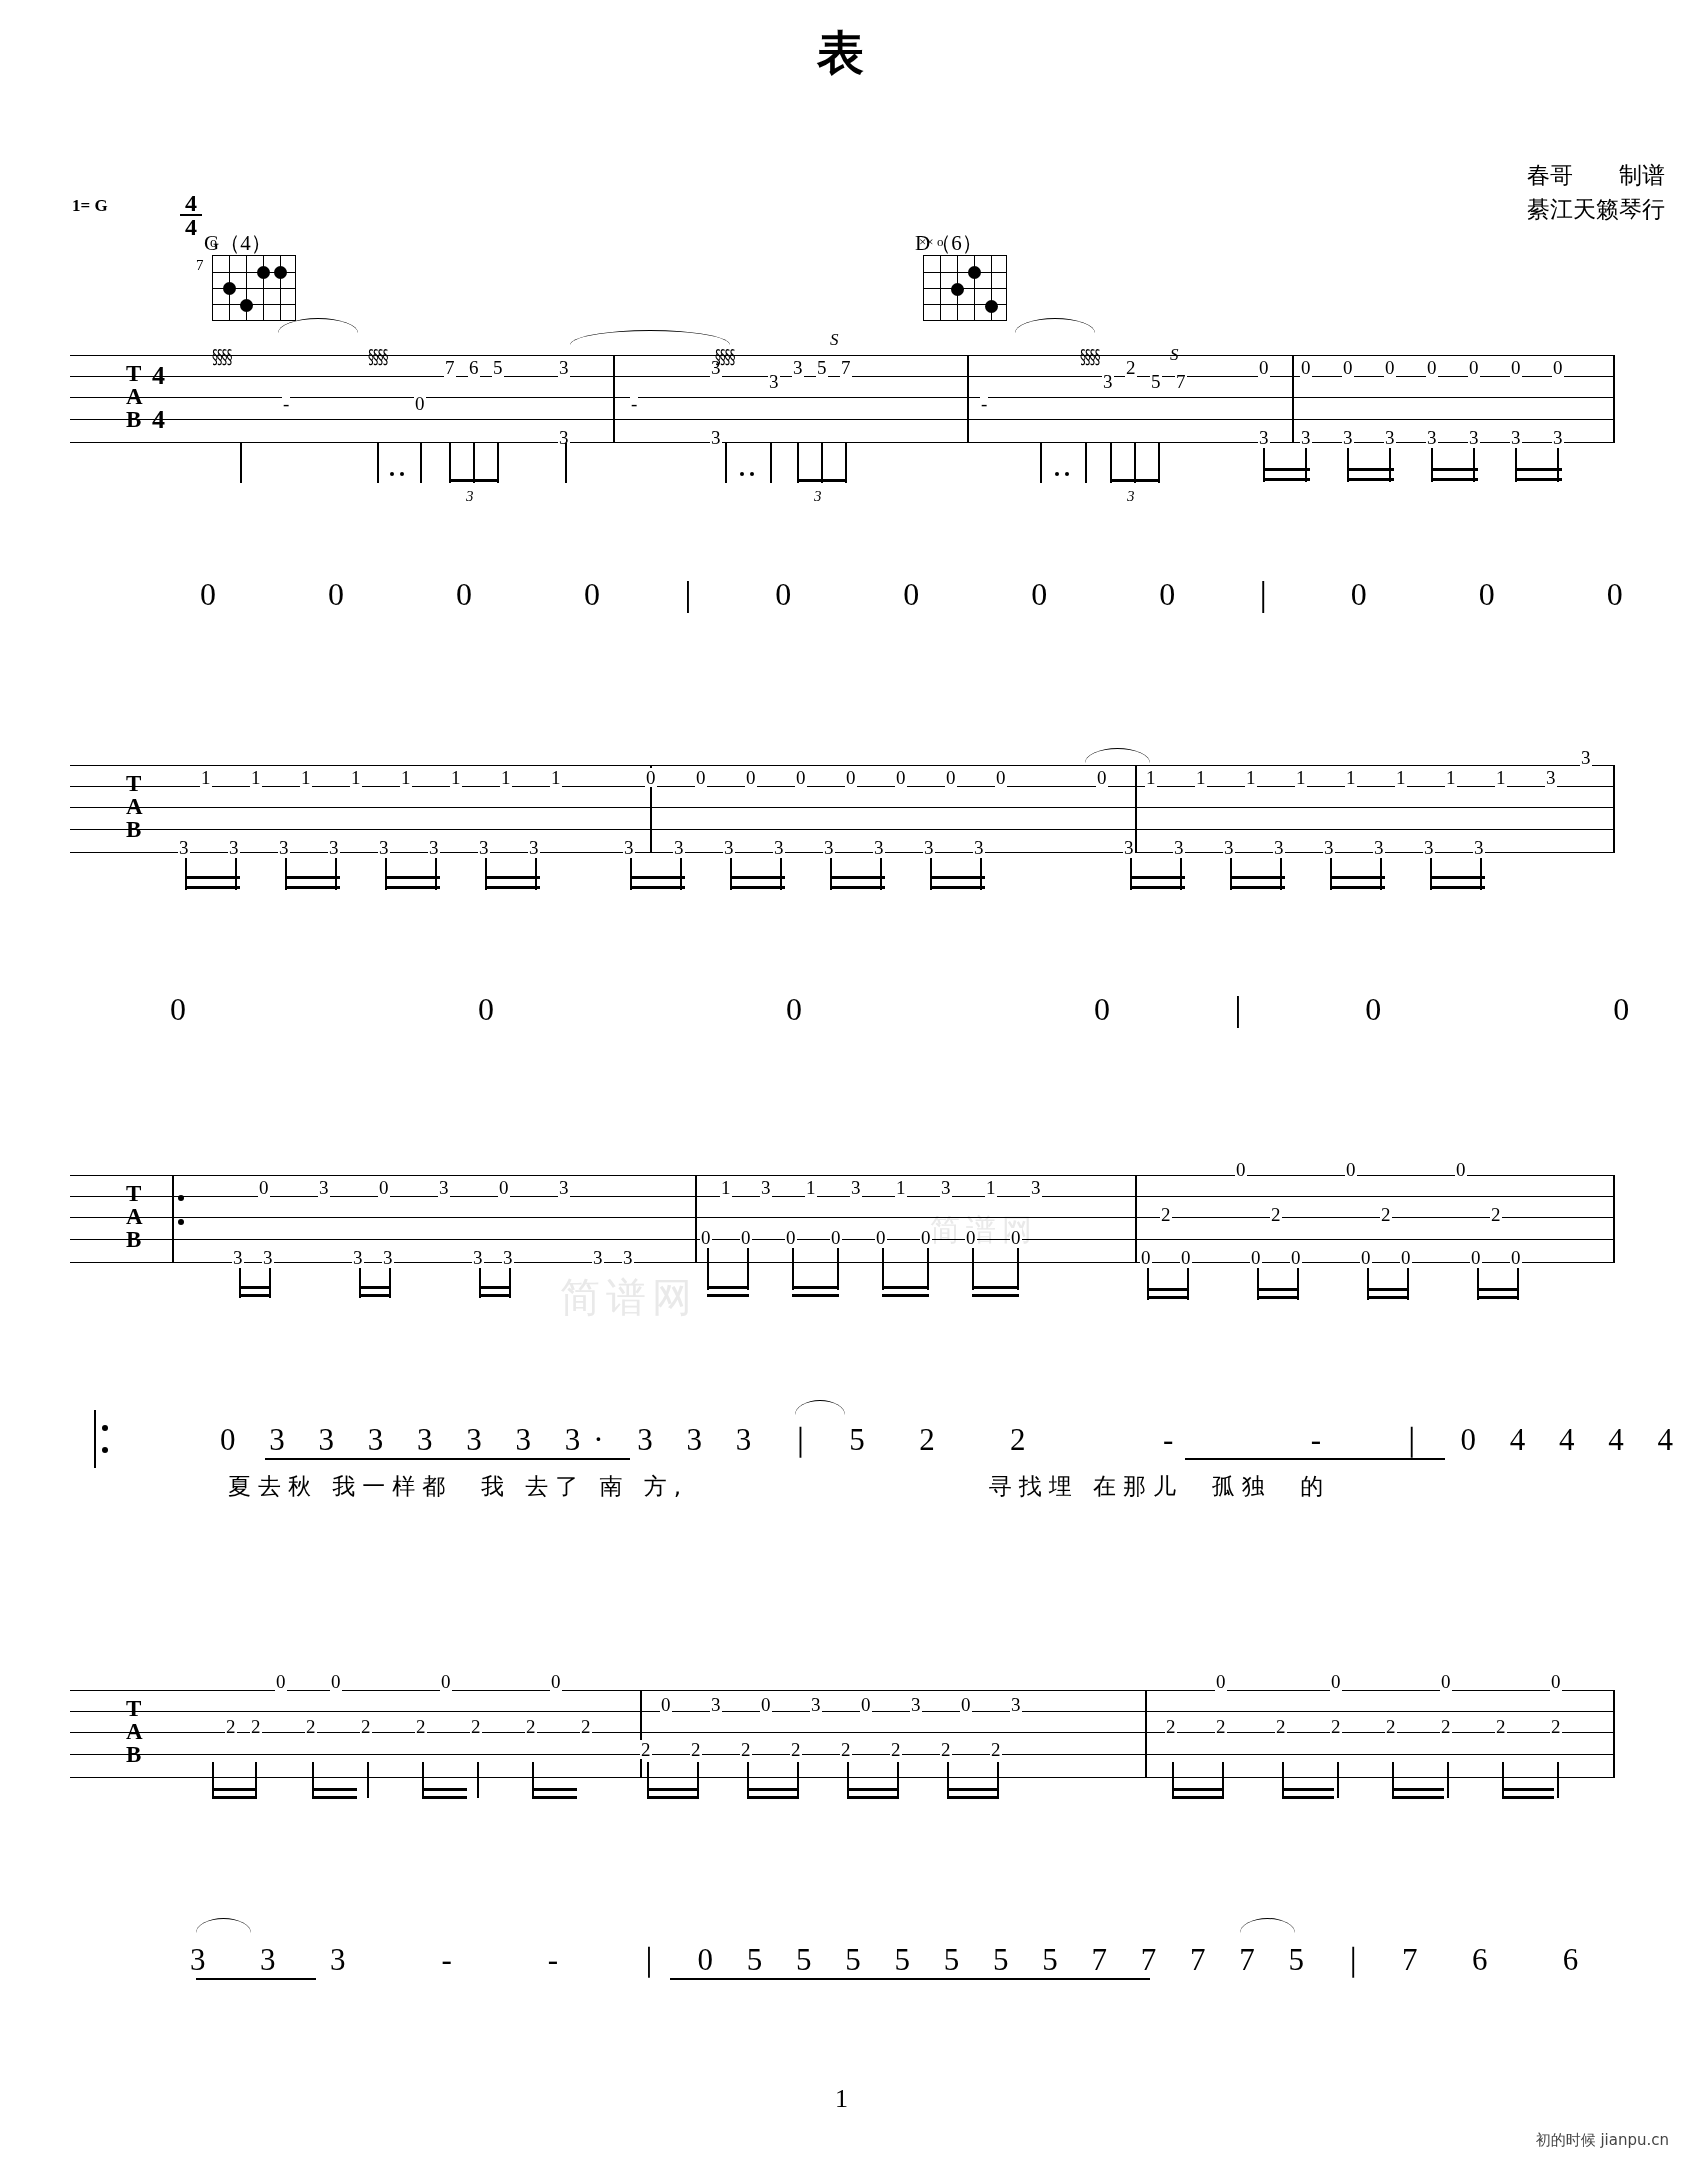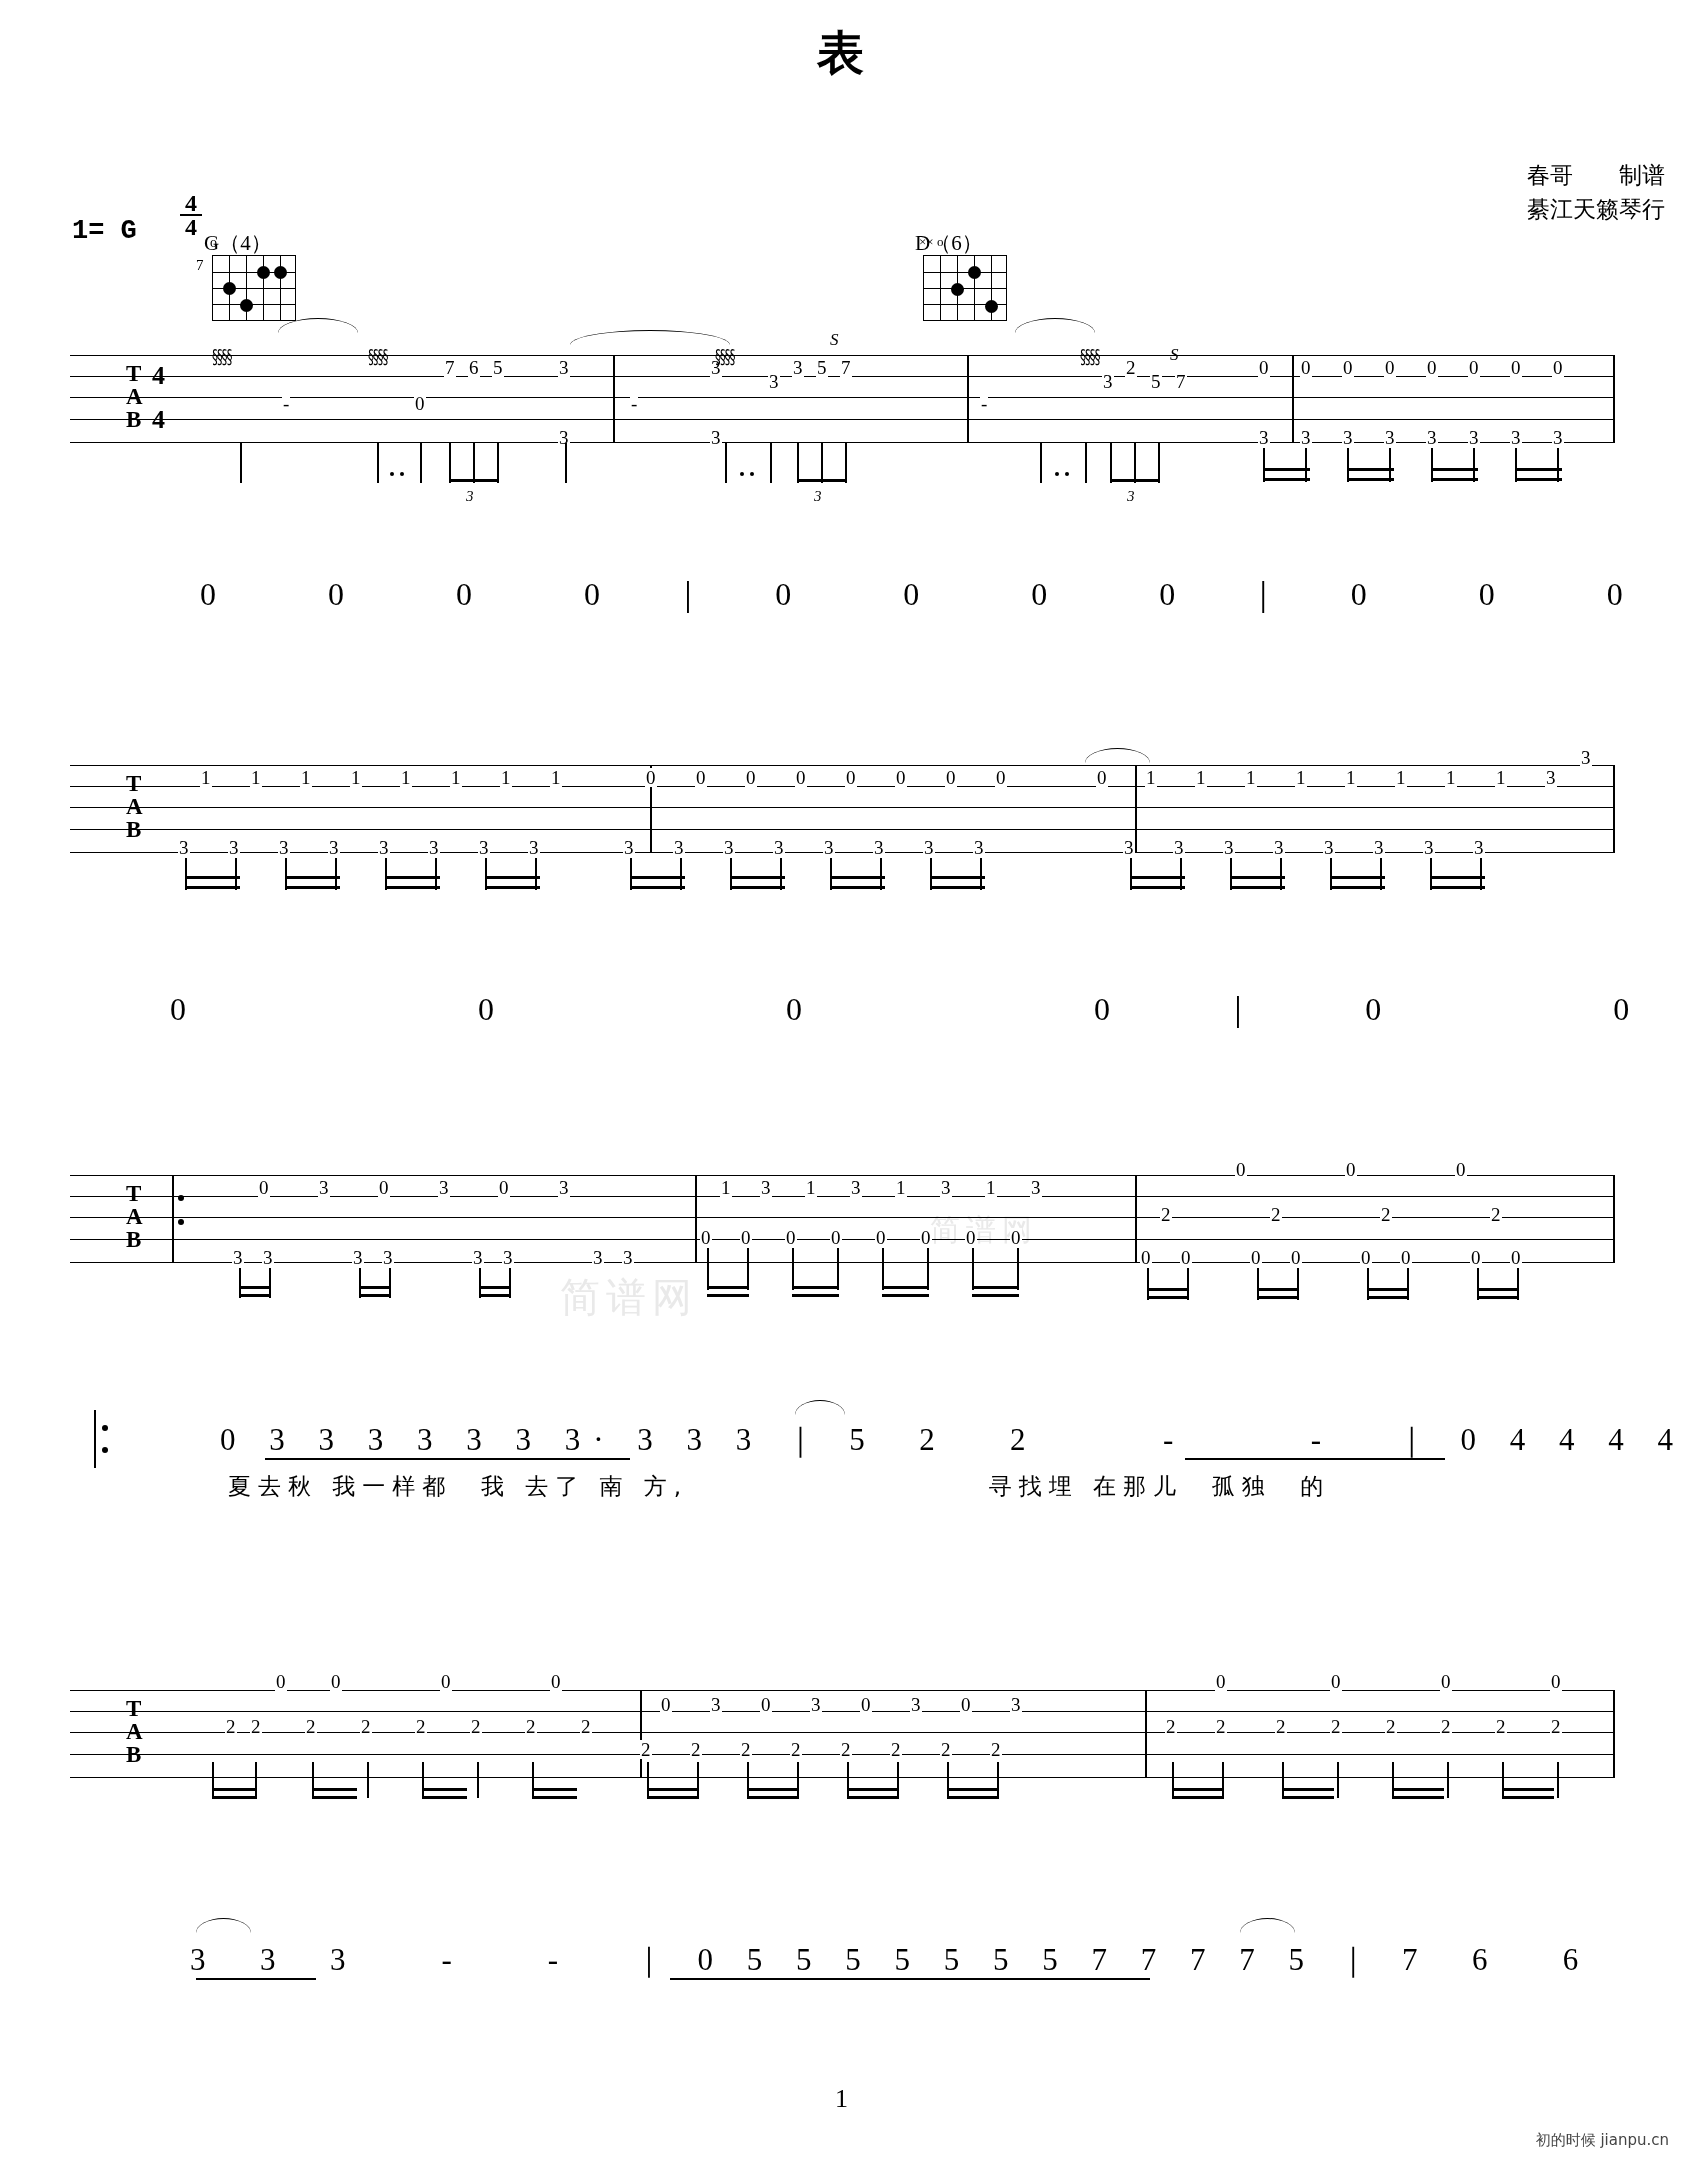--- a/index.html
+++ b/index.html
@@ -49,23 +49,23 @@
     top: 158px;
     font-size: 23px;
     font-family: "DejaVu Sans", sans-serif;
     text-align: right;
     line-height: 34px;
     white-space: nowrap;
   }
   .key-sig {
     position: absolute;
     left: 72px;
-    top: 216px;
-    font-size: 27px;
-    font-family: Liberation Mono, monospace;
+    top: 196px;
+    font-size: 17px;
+    font-family: Liberation Serif, serif;
     font-weight: 600;
   }
   .time-sig-top {
     position: absolute;
     left: 178px;
     top: 190px;
     font-size: 24px;
     font-weight: 600;
     text-align: center;
     width: 26px;

